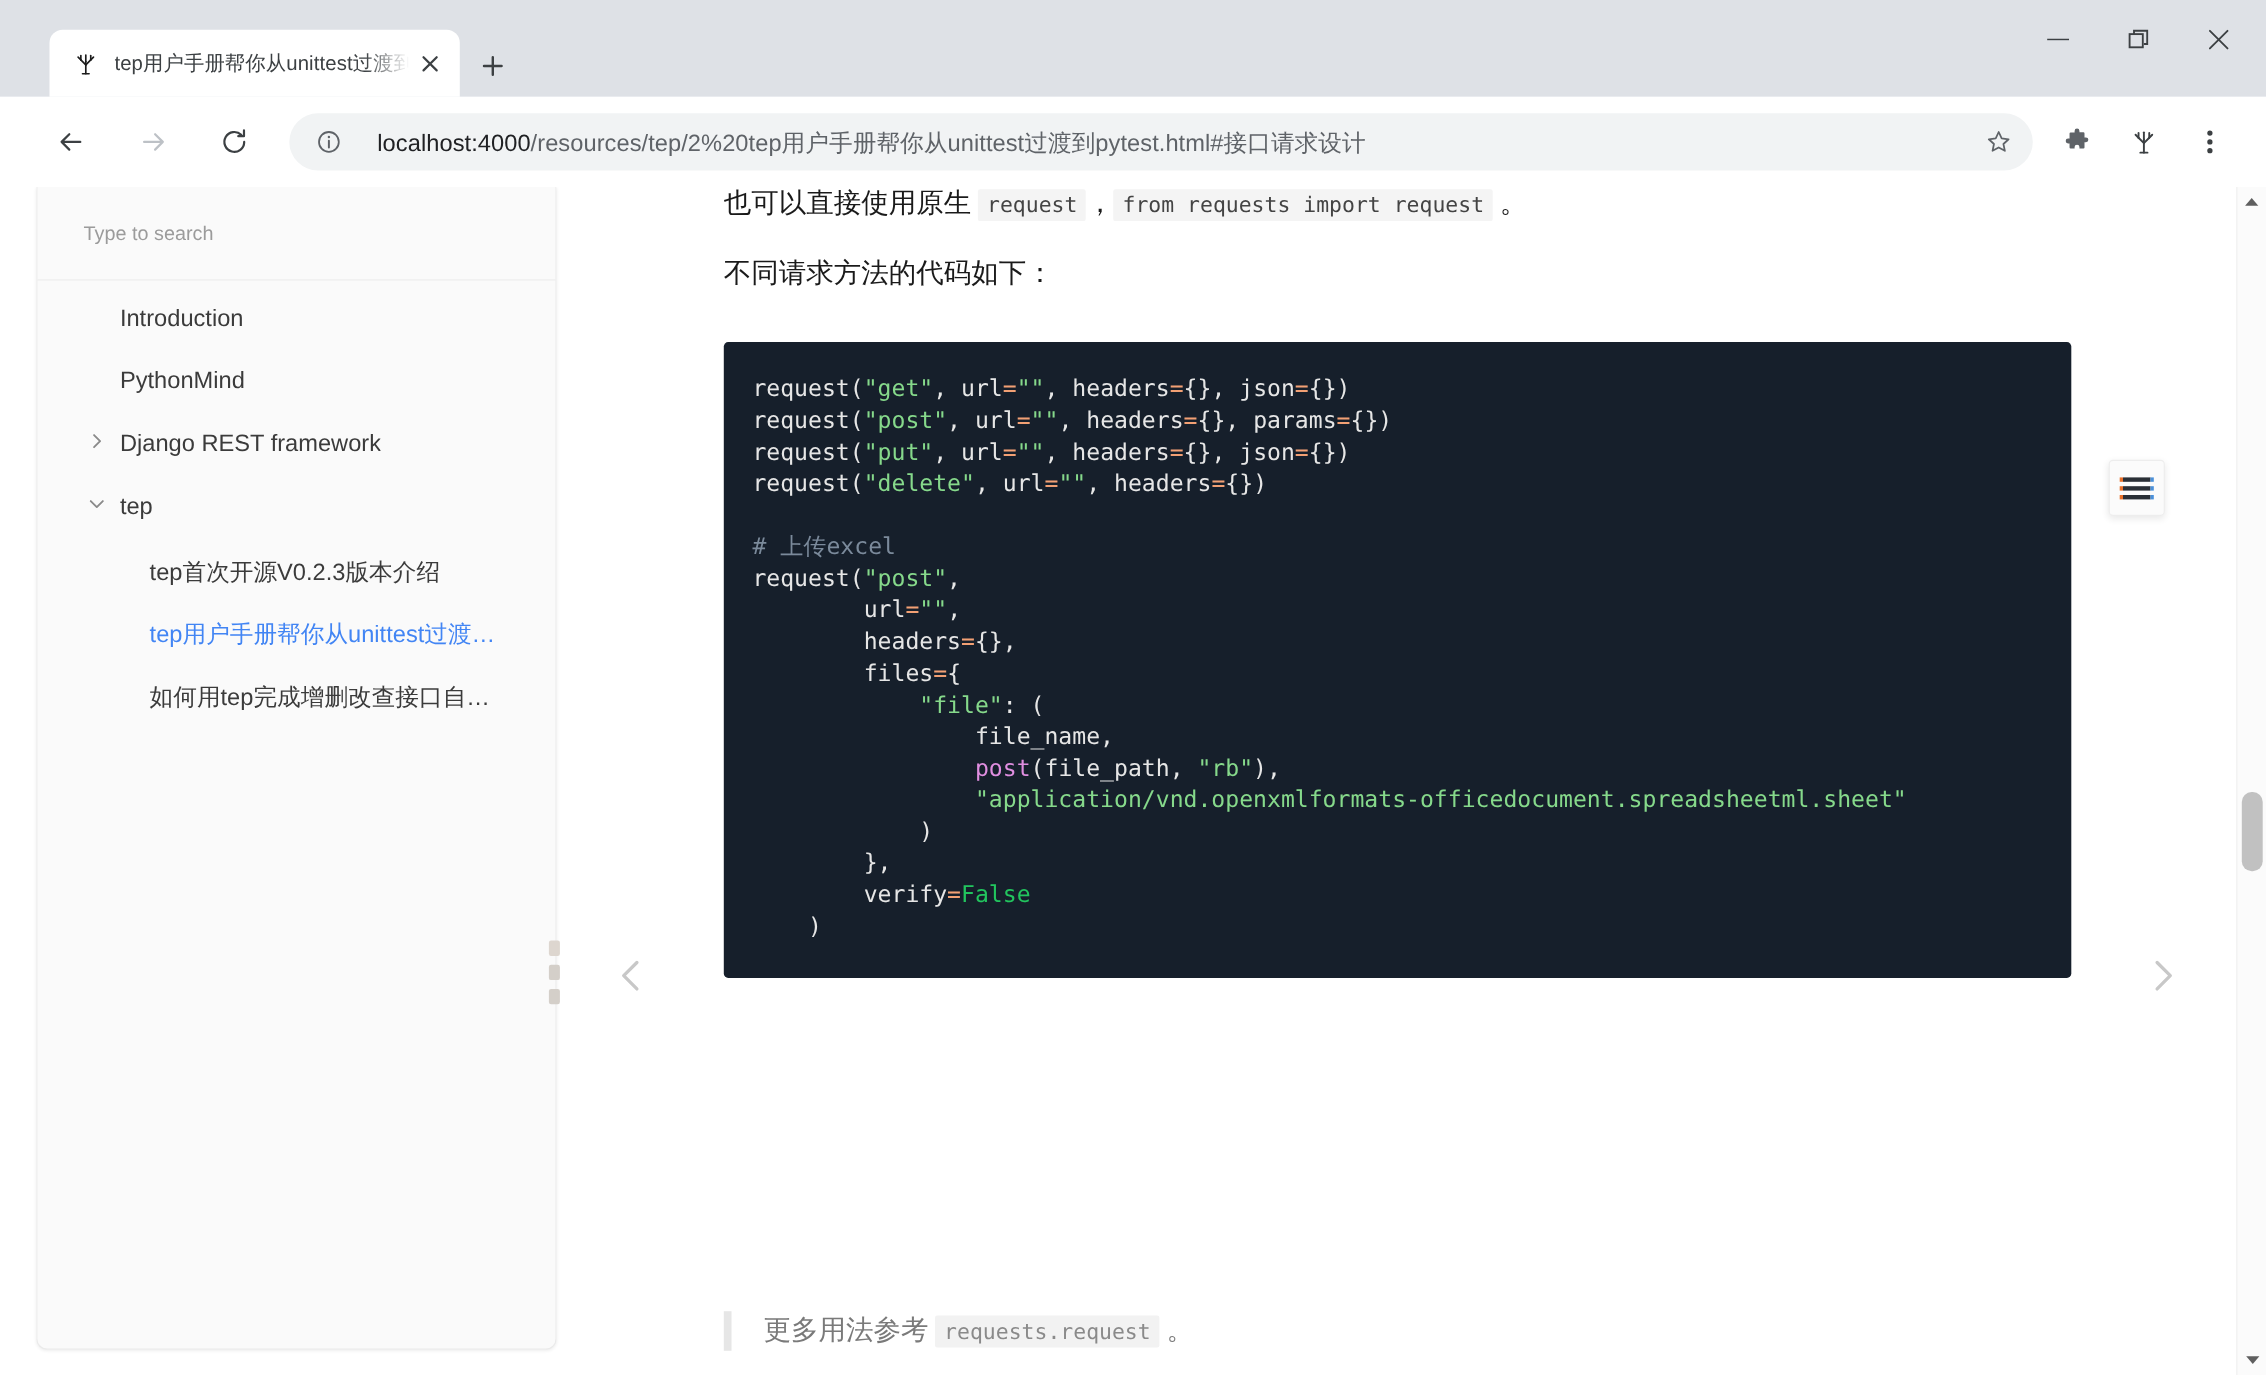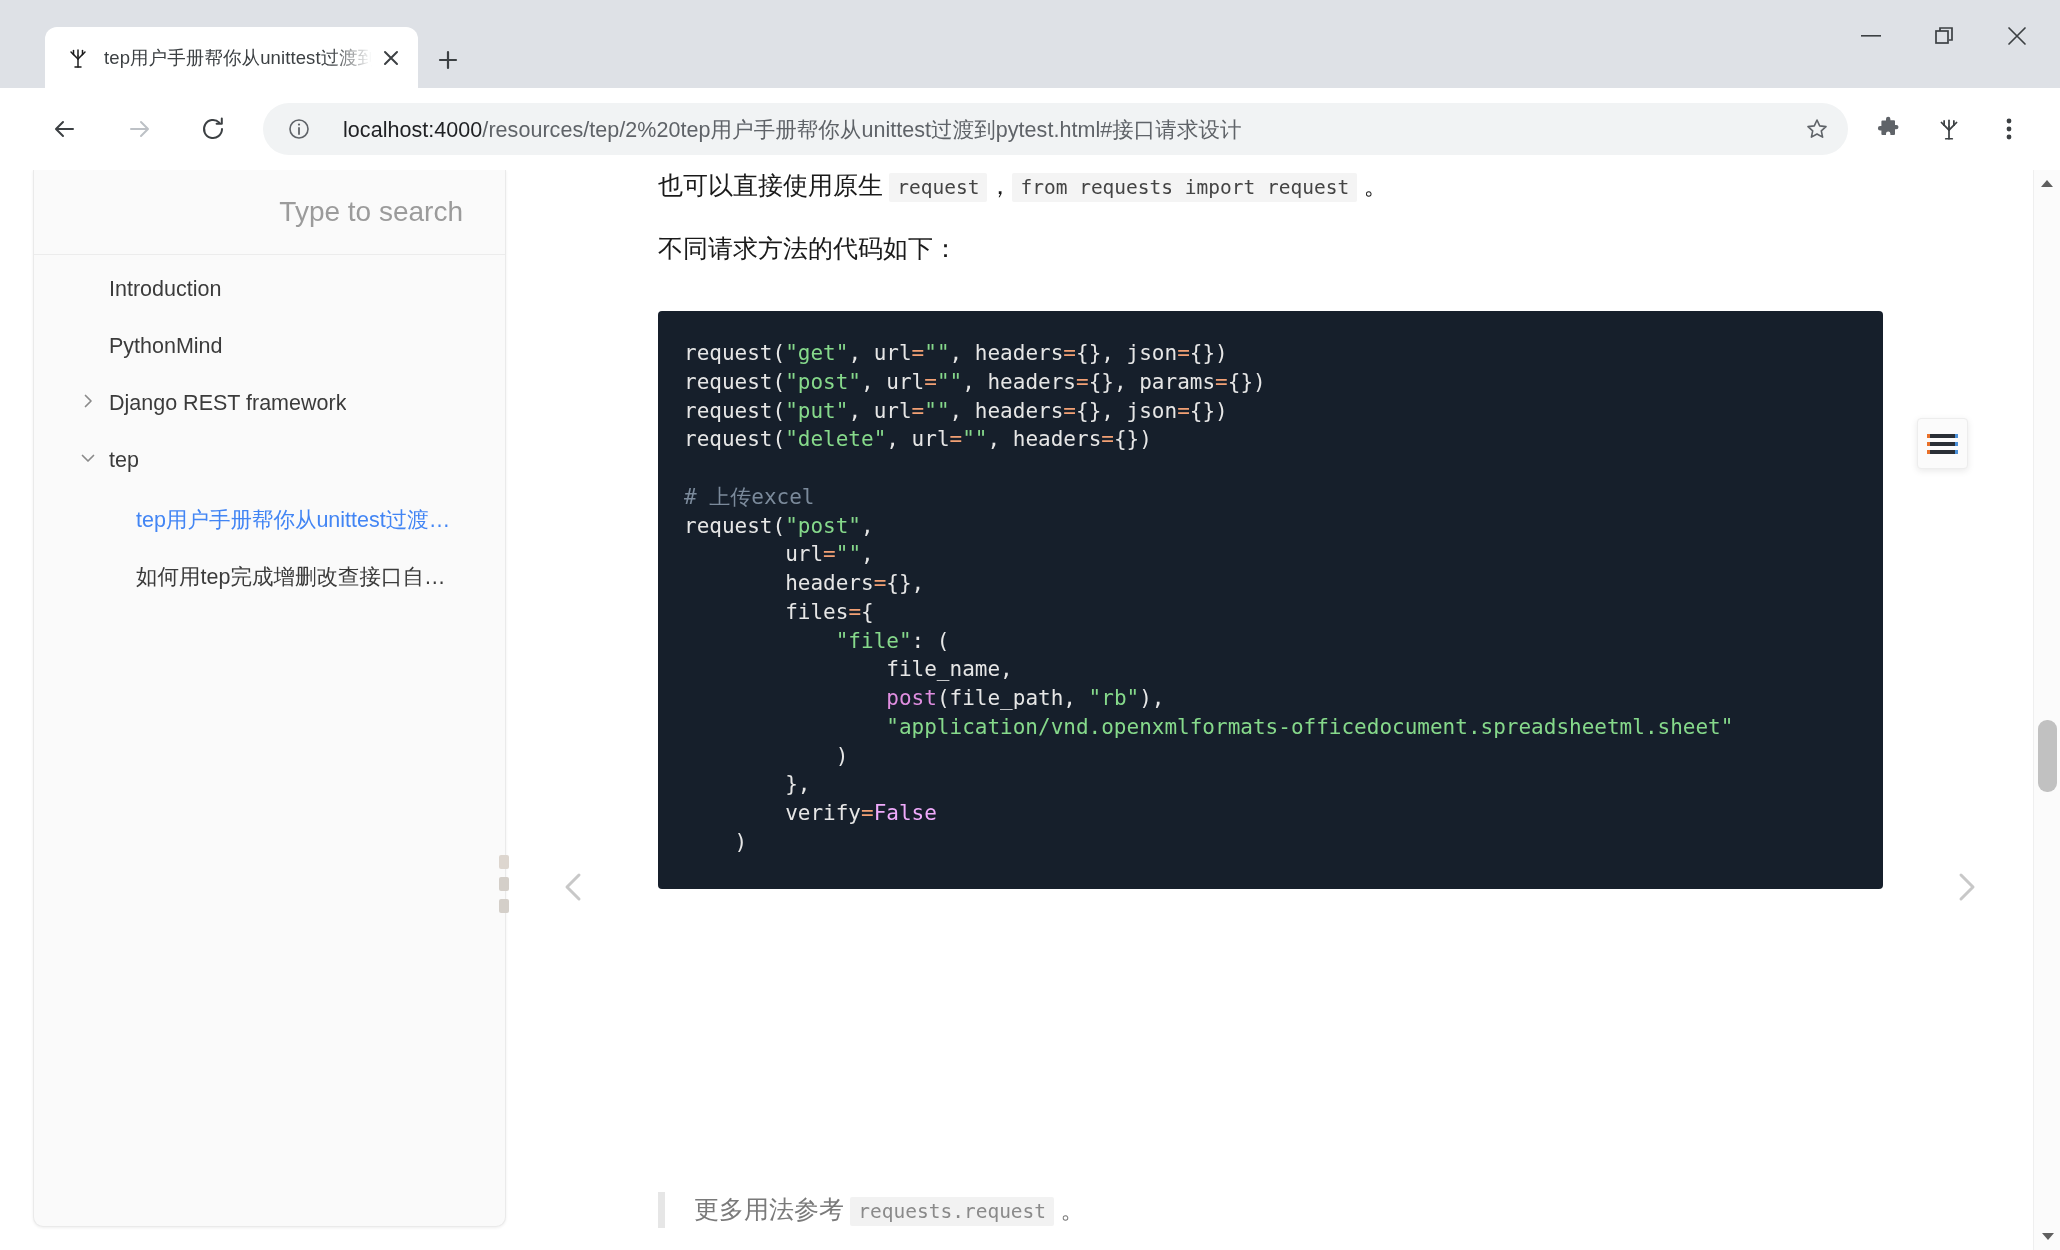--- a/index.html
+++ b/index.html
@@ -164,24 +164,23 @@
     height: 85px;
     border-bottom: 1px solid #ececec;
     display: flex; align-items: center;
     padding: 0 40px;
   }
   #search-input {
     width: 100%;
     border: none;
     outline: none;
     background: transparent;
-    font-size: 28px;
+    font-size: 18px;
     font-family: "Liberation Sans", sans-serif;
     color: #333;
-    text-align: right;
   }
   #search-input::placeholder { color: #9b9b9b; }
   #nav-list {
     padding-top: 22px;
   }
   .nav-item {
     position: relative;
     display: flex;
     align-items: flex-start;
     min-height: 57px;
@@ -268,21 +267,21 @@
     font-family: "DejaVu Sans Mono", monospace;
     font-size: 21px;
     line-height: 1.37;
     color: #e6e6e6;
     white-space: pre;
   }
   .tok-str  { color: #86d98b; }
   .tok-op   { color: #f2a074; }
   .tok-com  { color: #7b8a9b; }
   .tok-fn   { color: #e08ee0; }
-  .tok-kw   { color: #f0abfc; }
+  .tok-kw   { color: #22c55e; }
 
   #quote {
     position: absolute;
     top: 1022px; left: 152px;
     border-left: 7px solid #e6e6e6;
     padding: 0 0 0 29px;
     font-family: "Liberation Serif", serif;
     font-size: 25px;
     color: #7a7a7a;
     line-height: 1.45;
@@ -507,20 +506,23 @@
 
         <div class="nav-item">
           <span class="chev">
             <svg width="14" height="14" viewBox="0 0 14 14">
                 <path d="M1.5 4.5L7 10l5.5-5.5" fill="none" stroke="#8a8a8a" stroke-width="1.7" stroke-linecap="round" stroke-linejoin="round"></path>
               </svg>
           </span>
           <span class="nav-label">tep</span>
         </div>
 
+        <div class="nav-item lvl2">
+          <span class="nav-label">tep首次开源V0.2.3版本介绍</span>
+        </div>
 
         <div class="nav-item lvl2 active">
           <span class="nav-label">tep用户手册帮你从unittest过渡到p…</span>
         </div>
 
         <div class="nav-item lvl2">
           <span class="nav-label">如何用tep完成增删改查接口自动化</span>
         </div>
 
       </div>

